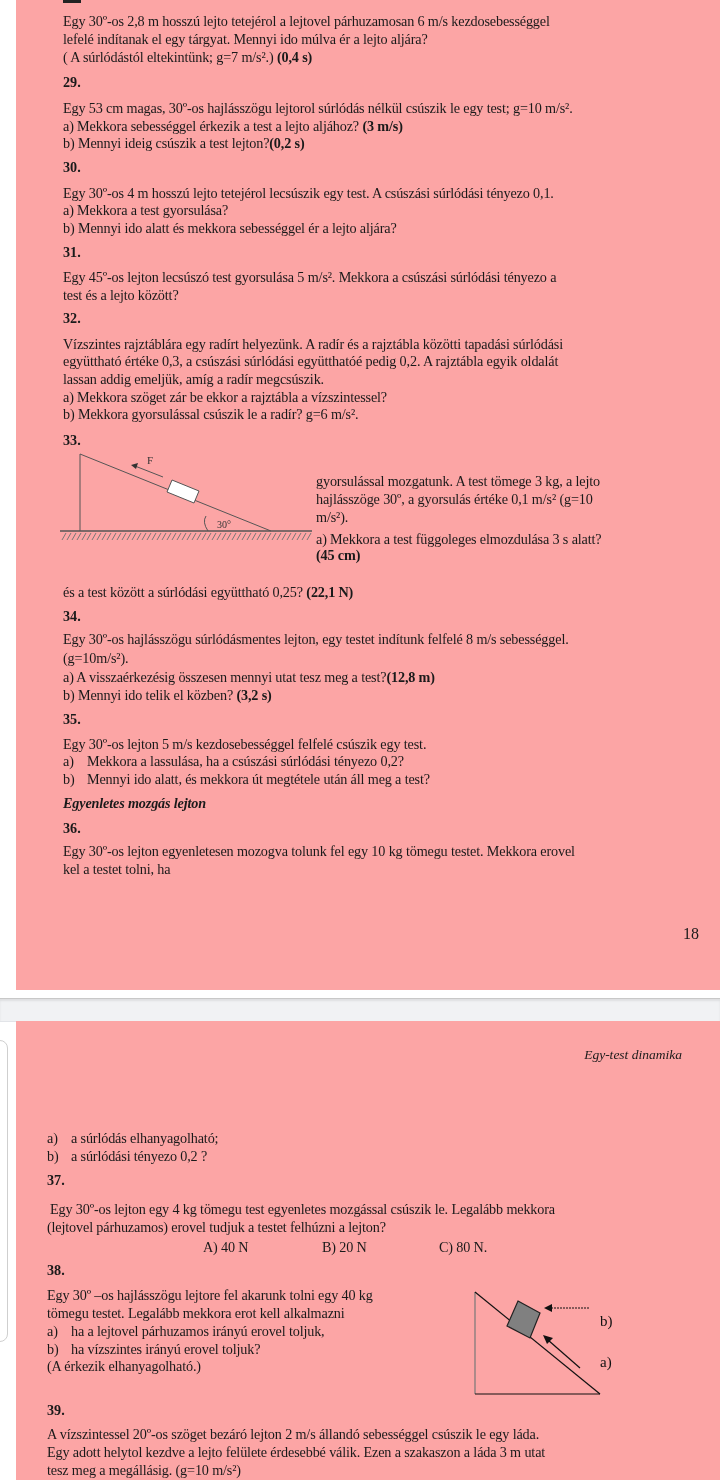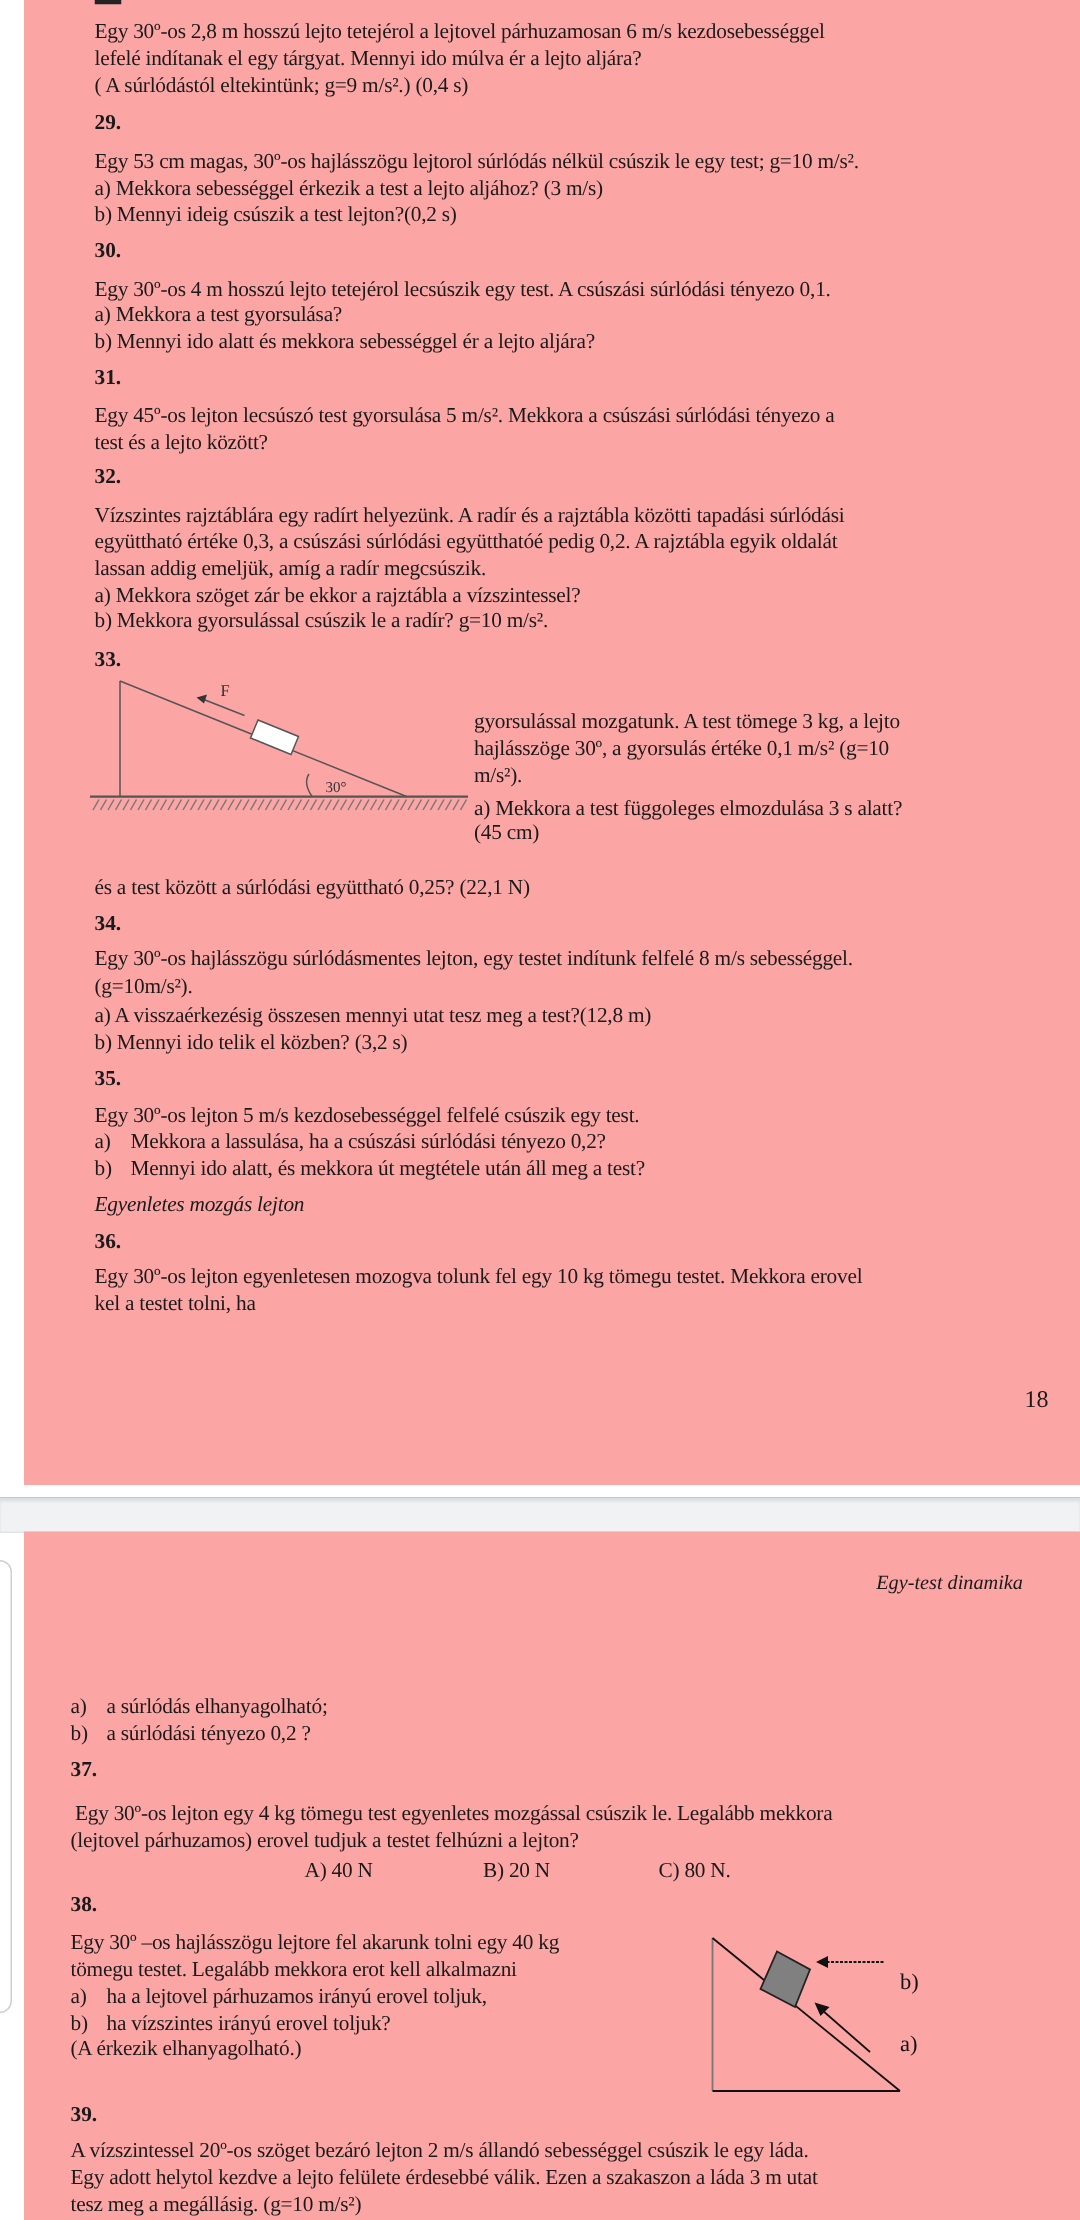--- a/index.html
+++ b/index.html
@@ -6,58 +6,58 @@
   body { width:720px; height:1480px; background:#ffffff; position:relative; overflow:hidden;
          font-family:"Liberation Serif","DejaVu Serif",serif; color:#1a1a1a; }
   .page { position:absolute; left:16px; width:720px; background:#fca5a5; }
   #page1 { top:0; height:990px; }
   #gap { position:absolute; left:0; top:998px; width:720px; height:22px; background:#f1f2f4;
          border-top:1px solid #c8c8c8; border-bottom:1px solid #e2e4e8; box-shadow: inset 0 2px 2px rgba(0,0,0,0.08); }
   #page2 { top:1021px; height:459px; }
   #side-tab { position:absolute; left:-8px; top:1040px; width:14px; height:300px; border:1px solid #cfcfcf; border-radius:8px; background:#fff; }
   .txt { position:absolute; left:47px; font-size:14.2px; line-height:16.5px; white-space:nowrap; letter-spacing:-0.15px; }
   .num { position:absolute; left:47px; font-size:14.2px; font-weight:bold; }
-  .b { font-weight:normal; }
+  .b { font-weight:bold; }
   .it { font-style:italic; }
   .topcut { position:absolute; left:47px; top:-9px; width:18px; height:12px; background:#222; clip-path: inset(60% 0 0 0); }
   .pgnum { position:absolute; right:37px; top:925px; font-size:16px; }
   .header-right { position:absolute; right:38px; top:1047px; font-size:13.5px; font-style:italic; }
   .li { display:inline-block; width:24px; }
   svg { position:absolute; }
 </style>
 </head>
 <body>
 
 <div class="page" id="page1">
   <div class="topcut"></div>
 
   <div class="txt" style="top:13px">Egy 30º-os 2,8 m hosszú lejto tetejérol a lejtovel párhuzamosan 6 m/s kezdosebességgel</div>
   <div class="txt" style="top:31px">lefelé indítanak el egy tárgyat. Mennyi ido múlva ér a lejto aljára?</div>
-  <div class="txt" style="top:49px"><span>( A súrlódástól eltekintünk; g=9 m/s².)</span> <span class="b">(0,4 s)</span></div>
+  <div class="txt" style="top:49px"><span>( A súrlódástól eltekintünk; g=7 m/s².)</span> <span class="b">(0,4 s)</span></div>
 
   <div class="num" style="top:74px">29.</div>
   <div class="txt" style="top:100px">Egy 53 cm magas, 30º-os hajlásszögu lejtorol súrlódás nélkül csúszik le egy test; g=10 m/s².</div>
   <div class="txt" style="top:118px"><span>a) Mekkora sebességgel érkezik a test a lejto aljához?</span> <span class="b">(3 m/s)</span></div>
   <div class="txt" style="top:135px"><span>b) Mennyi ideig csúszik a test lejton?</span><span class="b">(0,2 s)</span></div>
 
   <div class="num" style="top:159px">30.</div>
   <div class="txt" style="top:185px">Egy 30º-os 4 m hosszú lejto tetejérol lecsúszik egy test. A csúszási súrlódási tényezo 0,1.</div>
   <div class="txt" style="top:202px">a) Mekkora a test gyorsulása?</div>
   <div class="txt" style="top:220px">b) Mennyi ido alatt és mekkora sebességgel ér a lejto aljára?</div>
 
   <div class="num" style="top:244px">31.</div>
   <div class="txt" style="top:269px">Egy 45º-os lejton lecsúszó test gyorsulása 5 m/s². Mekkora a csúszási súrlódási tényezo a</div>
   <div class="txt" style="top:287px">test és a lejto között?</div>
 
   <div class="num" style="top:310px">32.</div>
   <div class="txt" style="top:336px">Vízszintes rajztáblára egy radírt helyezünk. A radír és a rajztábla közötti tapadási súrlódási</div>
   <div class="txt" style="top:353px">együttható értéke 0,3, a csúszási súrlódási együtthatóé pedig 0,2. A rajztábla egyik oldalát</div>
   <div class="txt" style="top:371px">lassan addig emeljük, amíg a radír megcsúszik.</div>
   <div class="txt" style="top:389px">a) Mekkora szöget zár be ekkor a rajztábla a vízszintessel?</div>
-  <div class="txt" style="top:406px">b) Mekkora gyorsulással csúszik le a radír? g=10 m/s².</div>
+  <div class="txt" style="top:406px">b) Mekkora gyorsulással csúszik le a radír? g=6 m/s².</div>
 
   <div class="num" style="top:432px">33.</div>
 
   <svg style="left:44px;top:452px" width="256" height="92" viewBox="0 0 256 92">
     <g stroke="#555" stroke-width="1" fill="none">
       <line x1="20" y1="2" x2="20" y2="79"></line>
       <line x1="20" y1="2" x2="211" y2="79"></line>
       <line x1="0" y1="79" x2="252" y2="79" stroke-width="1.5"></line>
       <g stroke="#777">
 

